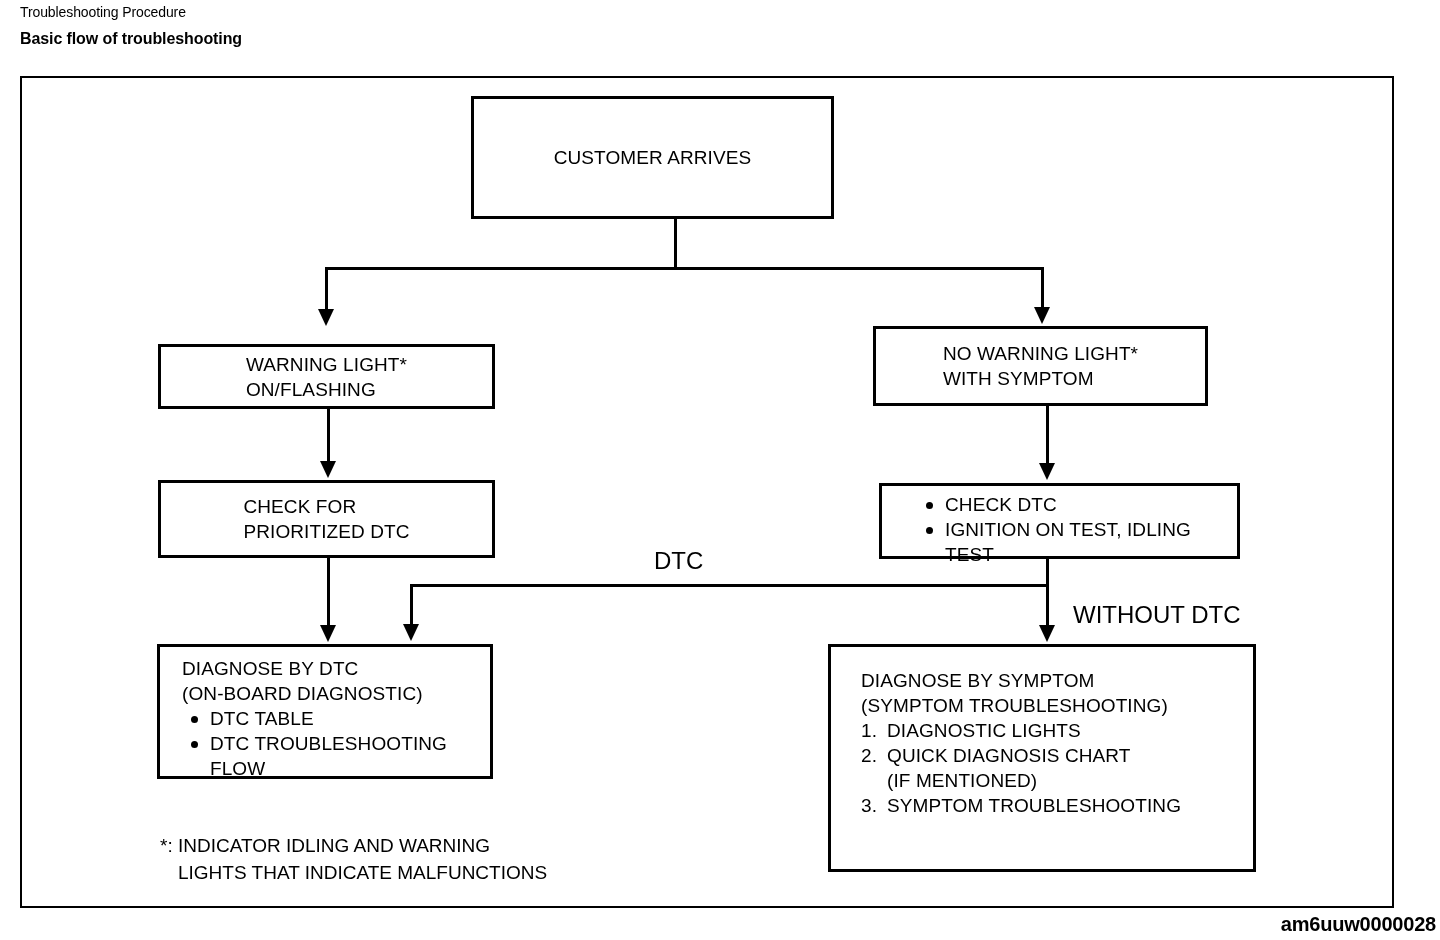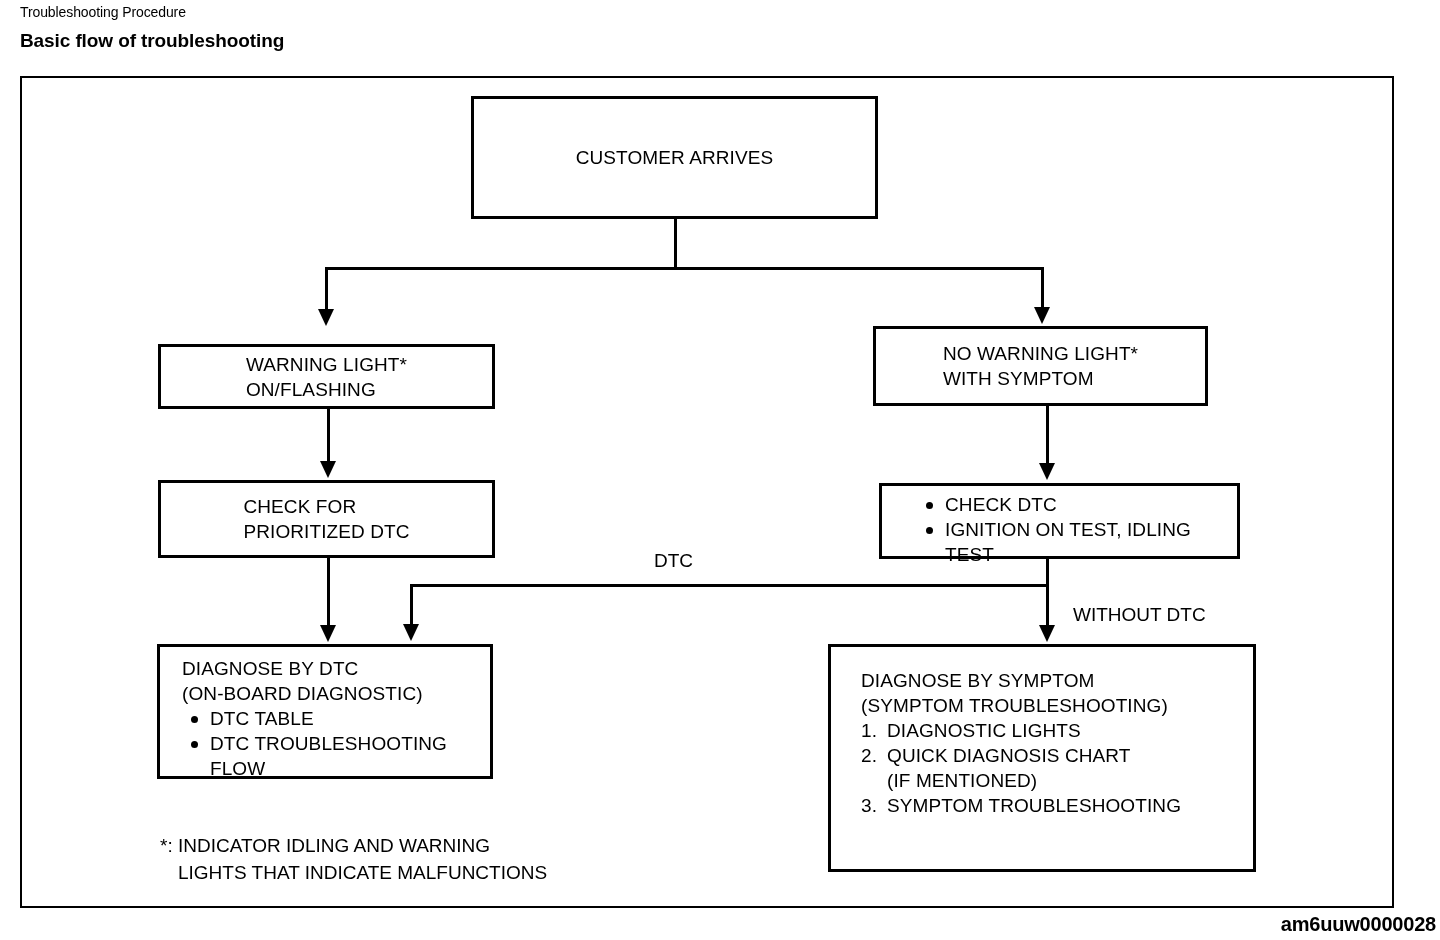--- a/index.html
+++ b/index.html
@@ -25,21 +25,21 @@
     top: 4px;
     font-size: 14px;
     font-weight: normal;
     letter-spacing: -0.1px;
     white-space: nowrap;
   }
   .doc-subtitle {
     position: absolute;
     left: 20px;
     top: 30px;
-    font-size: 19px;
+    font-size: 16px;
     font-weight: bold;
     letter-spacing: -0.1px;
     white-space: nowrap;
   }
 
   
   .frame {
     position: absolute;
     left: 20px;
     top: 76px;
@@ -71,21 +71,21 @@
     display: flex;
     align-items: center;
     justify-content: center;
   }
   .node.blockcenter .inner {
     position: static;
     text-align: left;
   }
 
   
-  #node-customer   { left: 471px; top: 96px;  width: 407px; height: 123px; }
+  #node-customer   { left: 471px; top: 96px;  width: 363px; height: 123px; }
   #node-warning    { left: 158px; top: 344px; width: 337px; height: 65px;  }
   #node-nowarning  { left: 873px; top: 326px; width: 335px; height: 80px;  }
   #node-checkfor   { left: 158px; top: 480px; width: 337px; height: 78px;  }
   #node-checkdtc   { left: 832px; top: 483px; width: 361px; height: 76px; margin-left: 47px;  }
   #node-diagdtc    { left: 157px; top: 644px; width: 336px; height: 135px; }
   #node-diagsym    { left: 828px; top: 644px; width: 428px; height: 228px; }
 
   #node-customer .inner { top: 46px; }
 
   #node-diagdtc .inner  { top: 9px;  left: 22px; right: 10px; }
@@ -155,21 +155,21 @@
   #c-dtc-horiz  { left: 410px; top: 584px; width: 639px; }
   #c-dtc-vert   { left: 410px; top: 584px; height: 42px; }
   #a-dtc-vert   { left: 403px; top: 624px; }
 
   #c-wo-vert    { left: 1046px; top: 584px; height: 43px; }
   #a-wo-vert    { left: 1039px; top: 625px; }
 
   
   .edge-label {
     position: absolute;
-    font-size: 19px;
+    font-size: 24px;
     line-height: 22px;
     white-space: nowrap;
   }
   #lbl-dtc     { left: 654px; top: 550px; }
   #lbl-without { left: 1073px; top: 604px; }
 
   
   .footnote {
     position: absolute;
     left: 160px;

